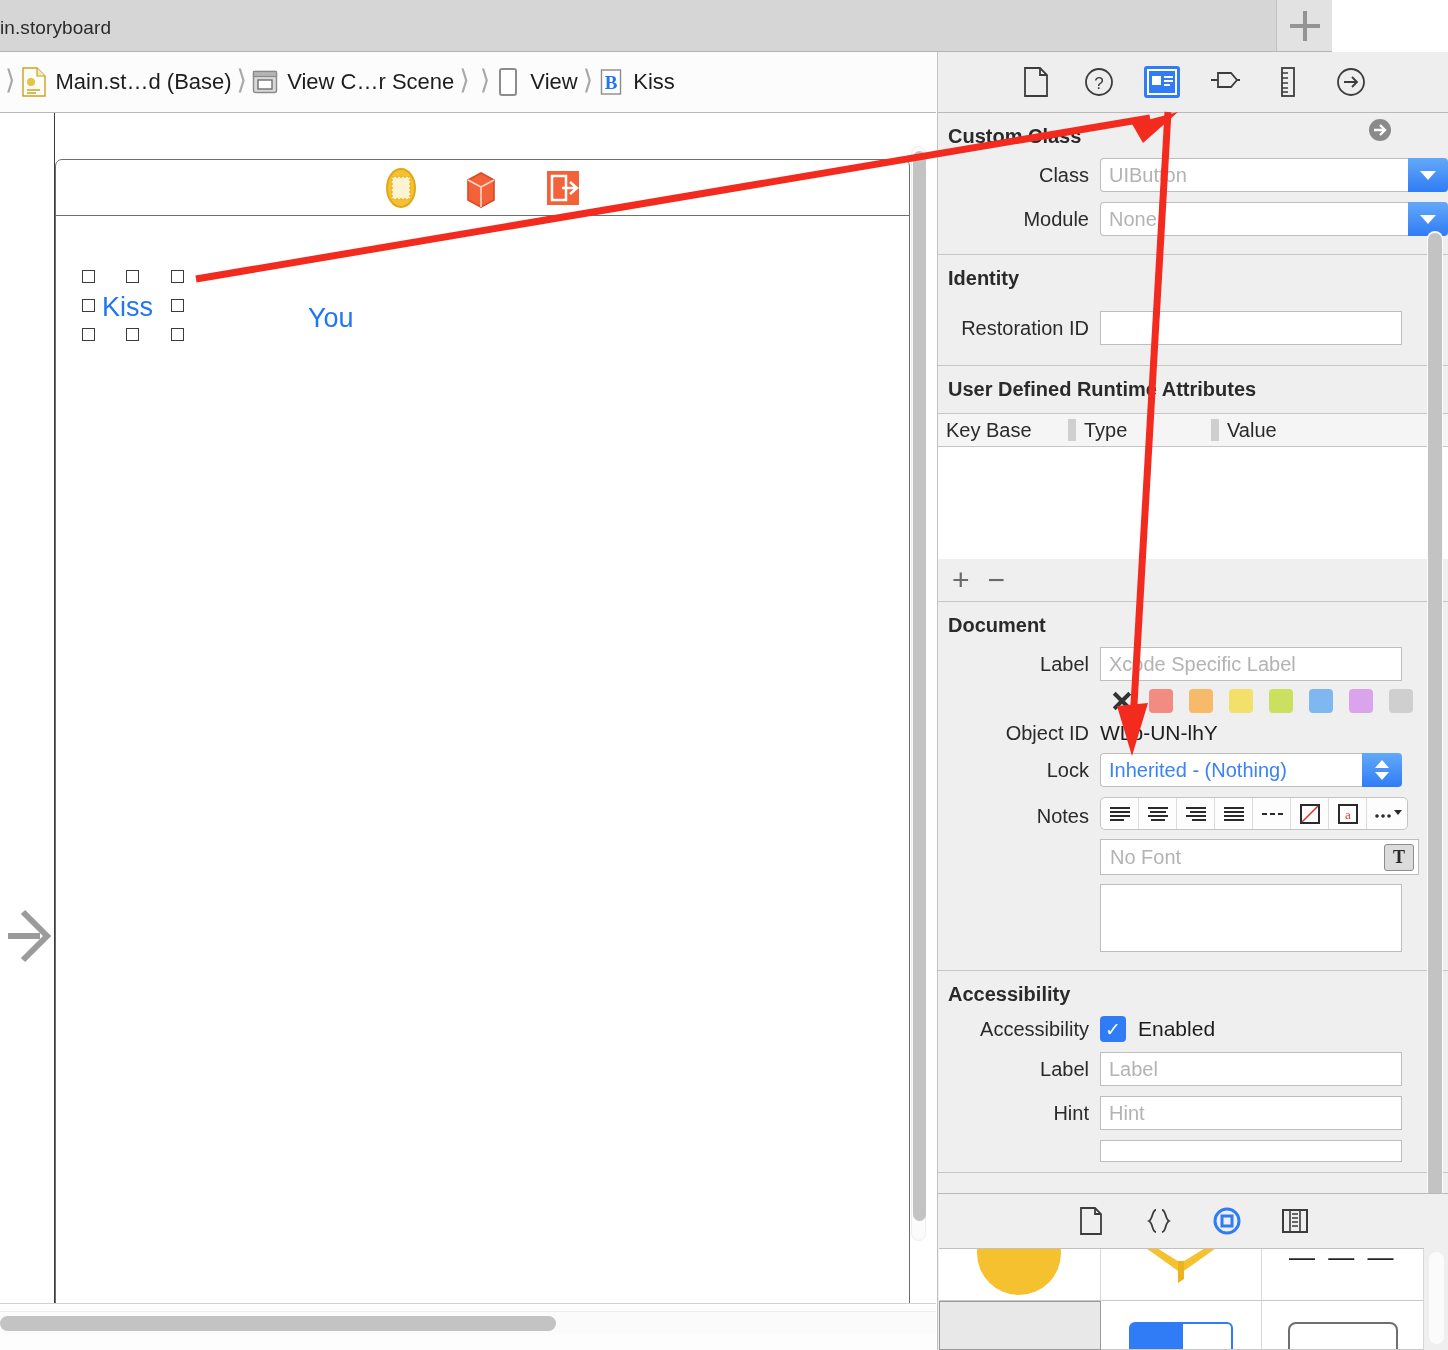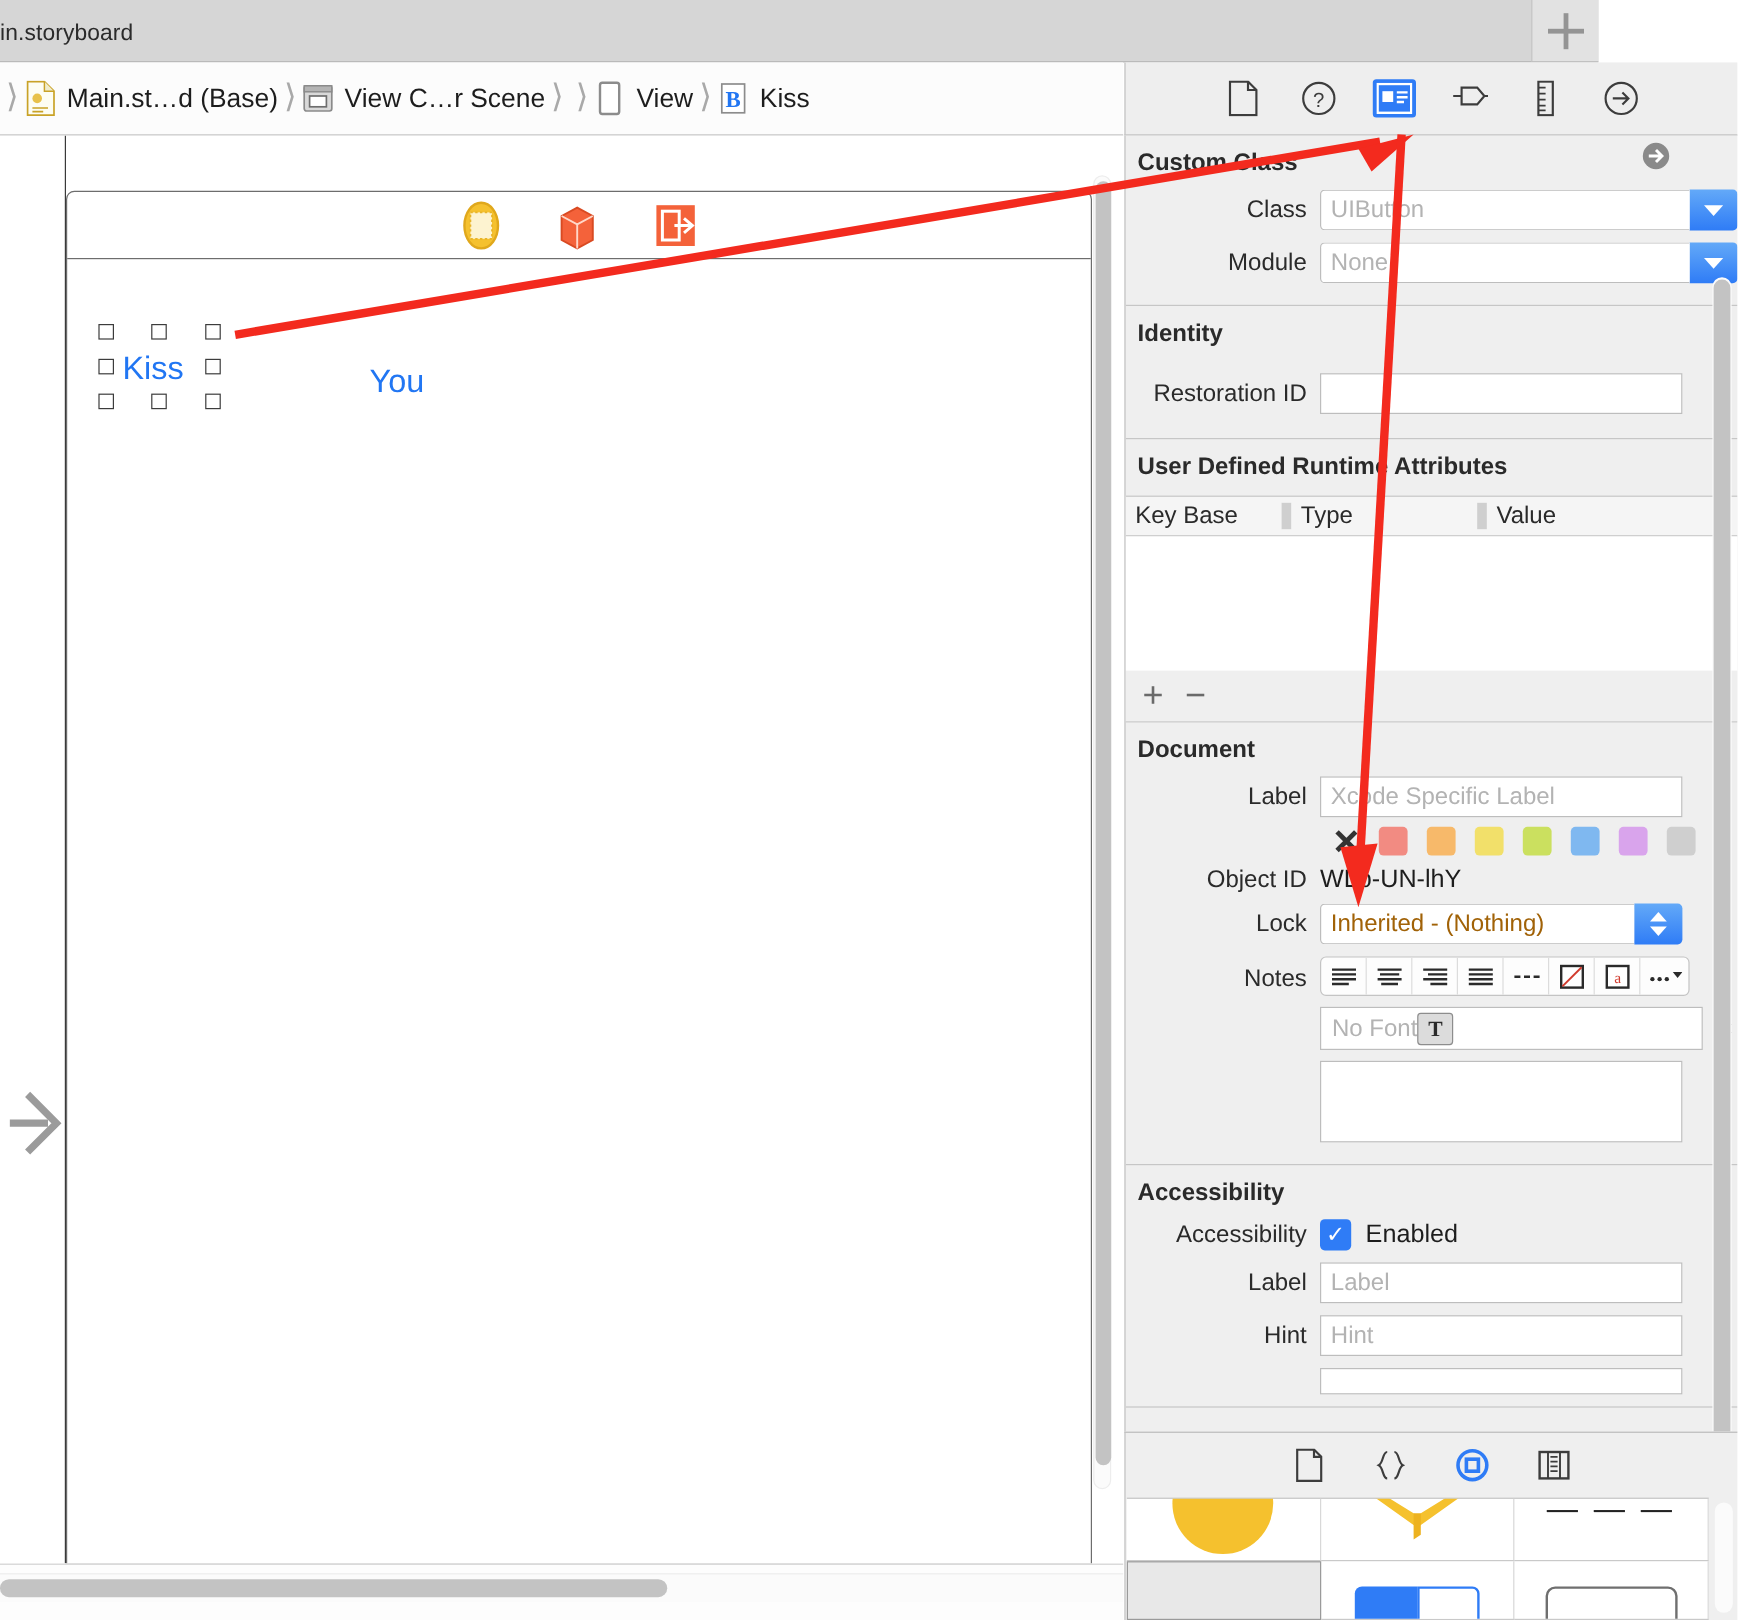--- a/index.html
+++ b/index.html
@@ -137,21 +137,21 @@
     padding: 12px 0 10px 10px;
   }
   .row { display: flex; align-items: center; margin-bottom: 10px; }
   .row-label {
     font-size: 20px; color: #2a2a2a; text-align: right;
     width: 162px; padding-right: 11px; flex: 0 0 auto;
   }
   .field {
     height: 34px; background: #fff; border: 1px solid #bdbdbd;
     display: flex; align-items: center; padding: 0 8px;
-    font-size: 20px; color: #a16207;
+    font-size: 20px; color: #3b82f6;
   }
   .field.ph { color: #b3b3b3; }
   .combo { border-radius: 4px 0 0 4px; border-right: none; flex: 1 1 auto; position: relative; }
   .combo-btn {
     width: 40px; height: 34px; flex: 0 0 auto;
     background: linear-gradient(#63a9f8, #2f7cf6);
     border-radius: 0 4px 4px 0;
     display: flex; align-items: center; justify-content: center;
   }
   .chev { width: 0; height: 0; border-left: 8px solid transparent; border-right: 8px solid transparent; border-top: 9px solid #fff; }
@@ -190,21 +190,21 @@
     border: 1px solid #c4c4c4; border-radius: 5px; background: #fdfdfd;
     overflow: hidden; flex: 0 0 auto;
   }
   .nt-btn {
     width: 38px; display: flex; align-items: center; justify-content: center;
     border-right: 1px solid #dcdcdc;
   }
   .nt-btn:last-child { border-right: none; width: 40px; }
   .font-field {
     height: 36px; flex: 1 1 auto; background: #fff; border: 1px solid #bdbdbd;
-    display: flex; align-items: center; 
+    display: flex; align-items: center; justify-content: space-between;
     padding: 0 4px 0 9px; font-size: 20px; color: #b3b3b3;
   }
   .tbtn {
     width: 30px; height: 27px; border: 1.5px solid #8d8d8d; border-radius: 3px;
     background: #dcdcdc; display: flex; align-items: center; justify-content: center;
     font-weight: bold; font-size: 18px; color: #2a2a2a;
     font-family: "Liberation Serif", serif;
   }
   .stepper {
     width: 24px; height: 38px; margin-left: 5px;
@@ -438,21 +438,21 @@
         <div class="row-label">Restoration ID</div>
         <div class="field" style="width:302px;"></div>
       </div>
     </div>
 
     <div class="sec">
       <div class="sec-title" style="padding-bottom:12px;">User Defined Runtime Attributes</div>
       <div class="udra-head">
         <div style="width:130px;">Key Base</div>
         <div class="udra-col-sep"></div>
-        <div style="width:155px;">Type</div>
+        <div style="width:135px;">Type</div>
         <div class="udra-col-sep"></div>
         <div style="flex:1;">Value</div>
       </div>
       <div class="udra-body"></div>
       <div class="udra-foot">
         <span class="pm">+</span>
         <span class="pm">−</span>
       </div>
     </div>
 

